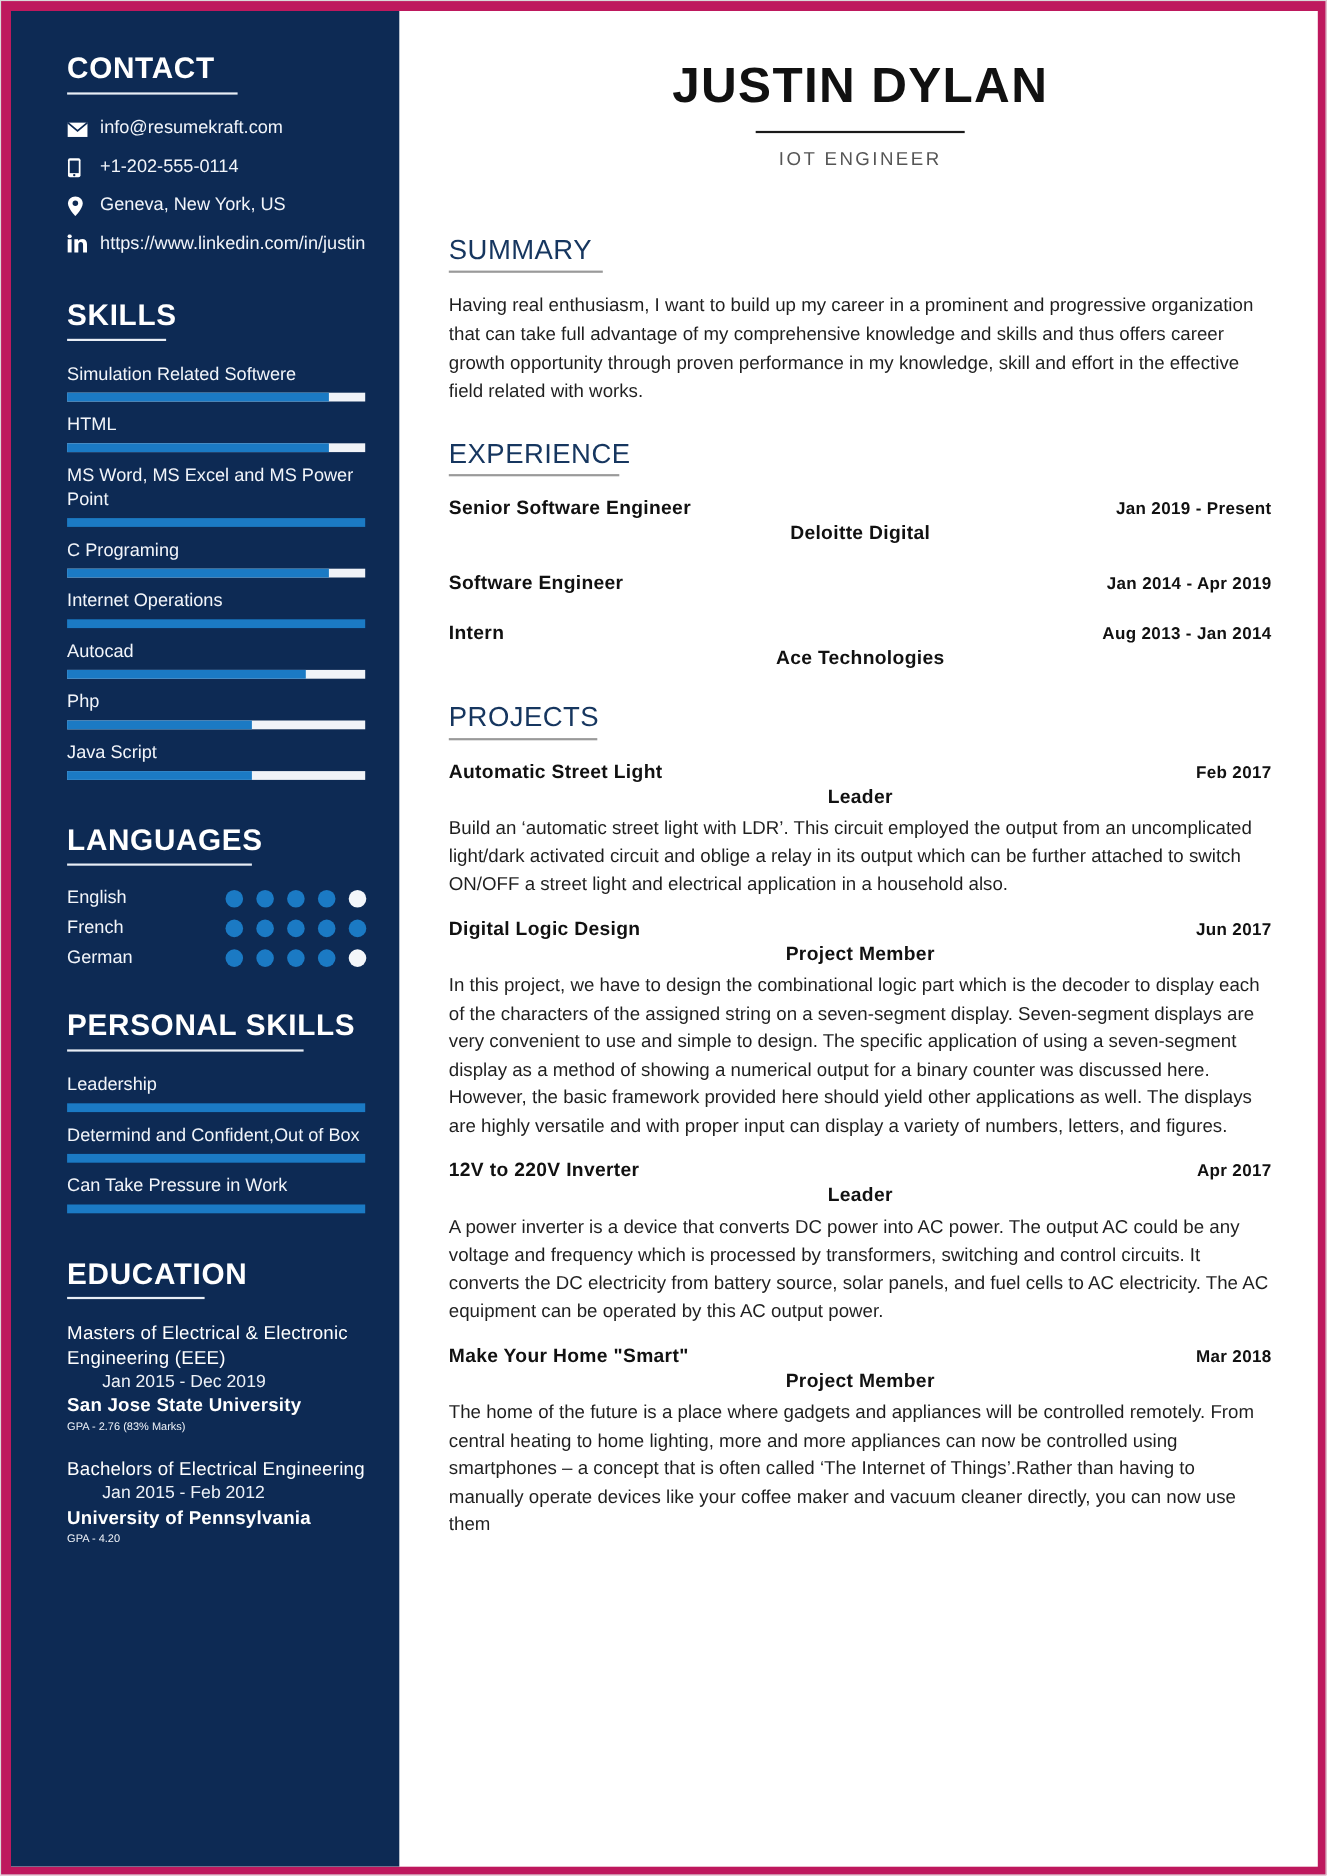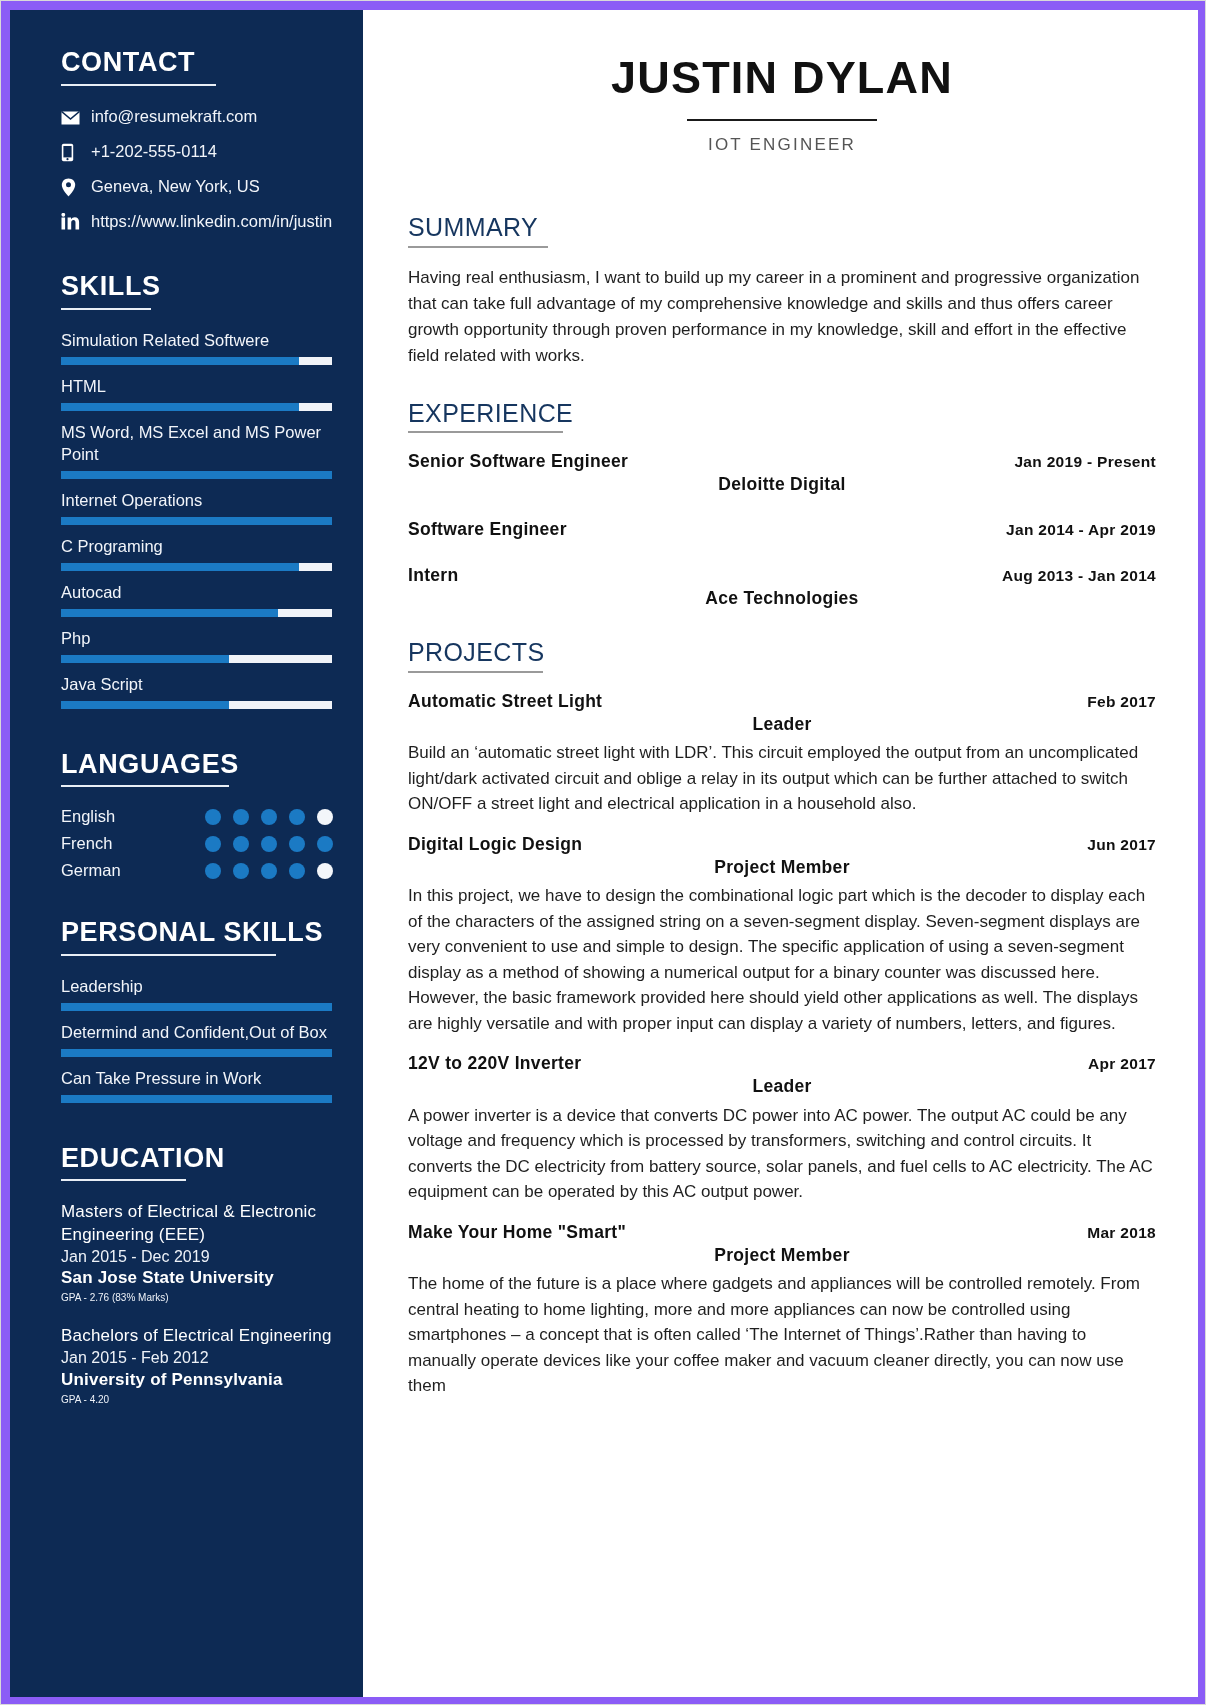--- a/index.html
+++ b/index.html
@@ -9,21 +9,21 @@
   }
   body {
     font-family: "Liberation Sans", sans-serif;
     -webkit-font-smoothing: antialiased;
   }
   .page {
     position: relative;
     width: 1206px;
     height: 1705px;
     box-sizing: border-box;
-    background: #8b5cf6;
+    background: #be185d;
     border: 1px solid #d9d9d9;
     overflow: hidden;
   }
   .sheet {
     position: absolute;
     left: 9px;
     top: 9px;
     width: 1188px;
     height: 1687px;
     background: #ffffff;
@@ -130,20 +130,21 @@
     font-size: 17px;
     font-weight: 400;
     line-height: 1.3;
     color: #ffffff;
     letter-spacing: 0.2px;
   }
   .edu-dates {
     font-size: 16px;
     color: #eef2f8;
     line-height: 1.35;
+    margin-left: 32px;
   }
   .edu-school {
     font-size: 17px;
     font-weight: 700;
     color: #ffffff;
     line-height: 1.35;
     letter-spacing: 0.2px;
   }
   .edu-gpa {
     font-size: 10px;
@@ -320,29 +321,29 @@
                   <div class="bar-fill" style="width: 88%;"></div>
                 </div>
               </div>
               <div class="skill">
                 <div class="skill-label">MS Word, MS Excel and MS Power Point</div>
                 <div class="bar-track">
                   <div class="bar-fill" style="width: 100%;"></div>
                 </div>
               </div>
               <div class="skill">
+                <div class="skill-label">C Programing</div>
+                <div class="bar-track">
+                  <div class="bar-fill" style="width: 88%;"></div>
+                </div>
+              </div>
+              <div class="skill">
                 <div class="skill-label">Internet Operations</div>
                 <div class="bar-track">
                   <div class="bar-fill" style="width: 100%;"></div>
-                </div>
-              </div>
-              <div class="skill">
-                <div class="skill-label">C Programing</div>
-                <div class="bar-track">
-                  <div class="bar-fill" style="width: 88%;"></div>
                 </div>
               </div>
               <div class="skill">
                 <div class="skill-label">Autocad</div>
                 <div class="bar-track">
                   <div class="bar-fill" style="width: 80%;"></div>
                 </div>
               </div>
               <div class="skill">
                 <div class="skill-label">Php</div>

